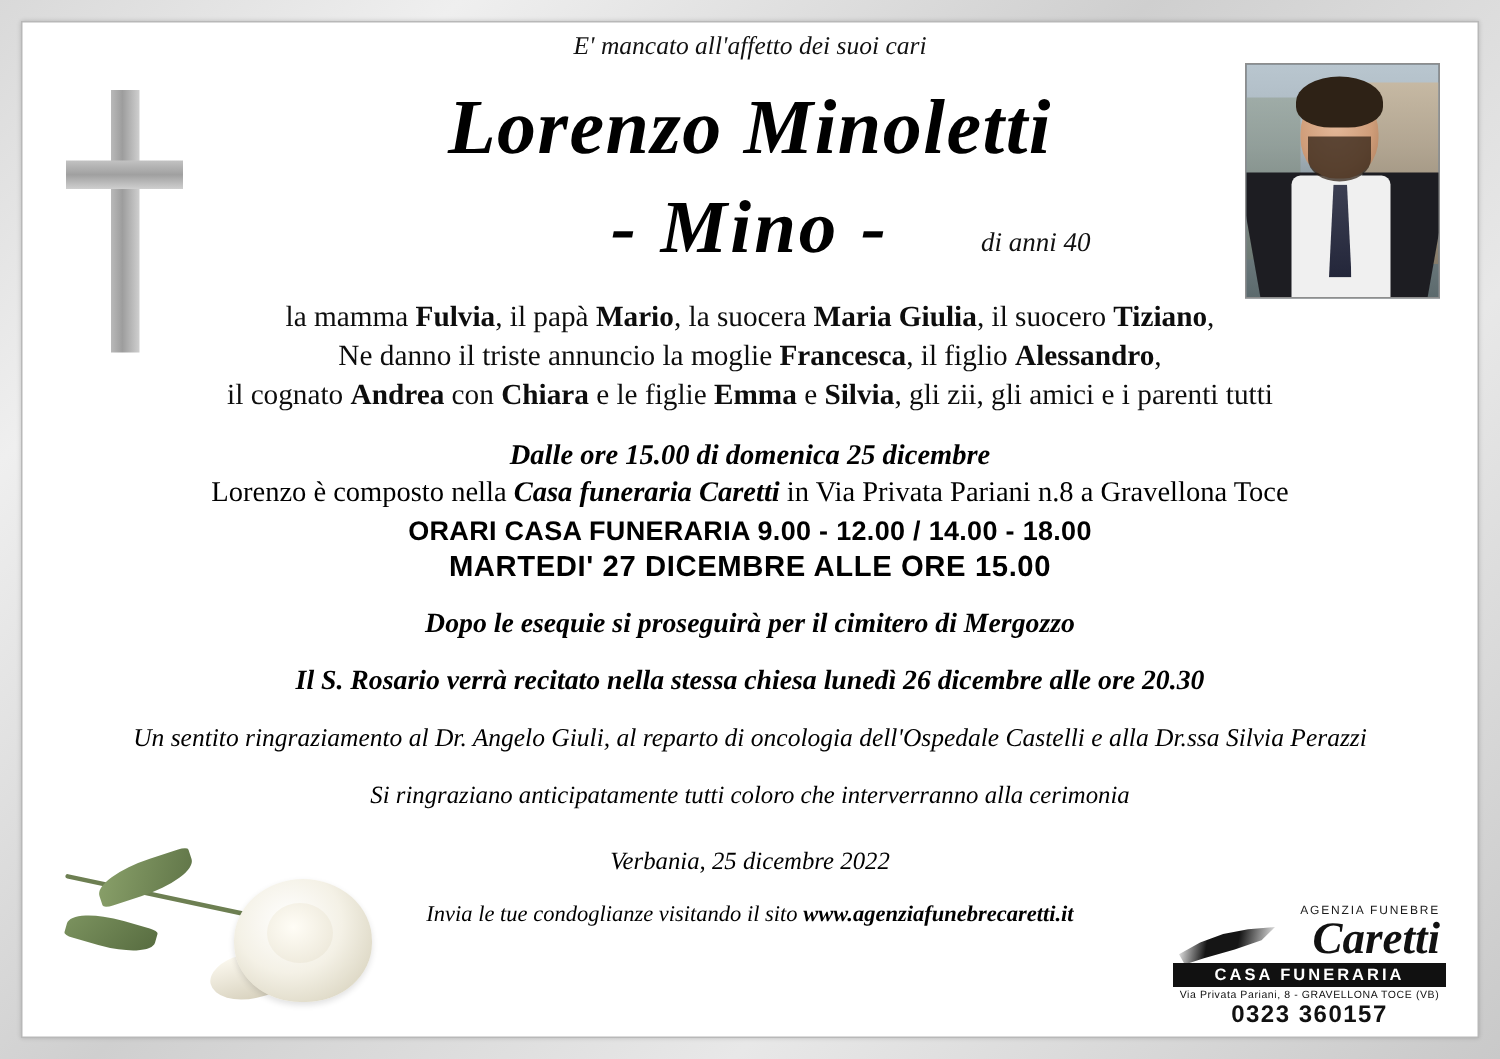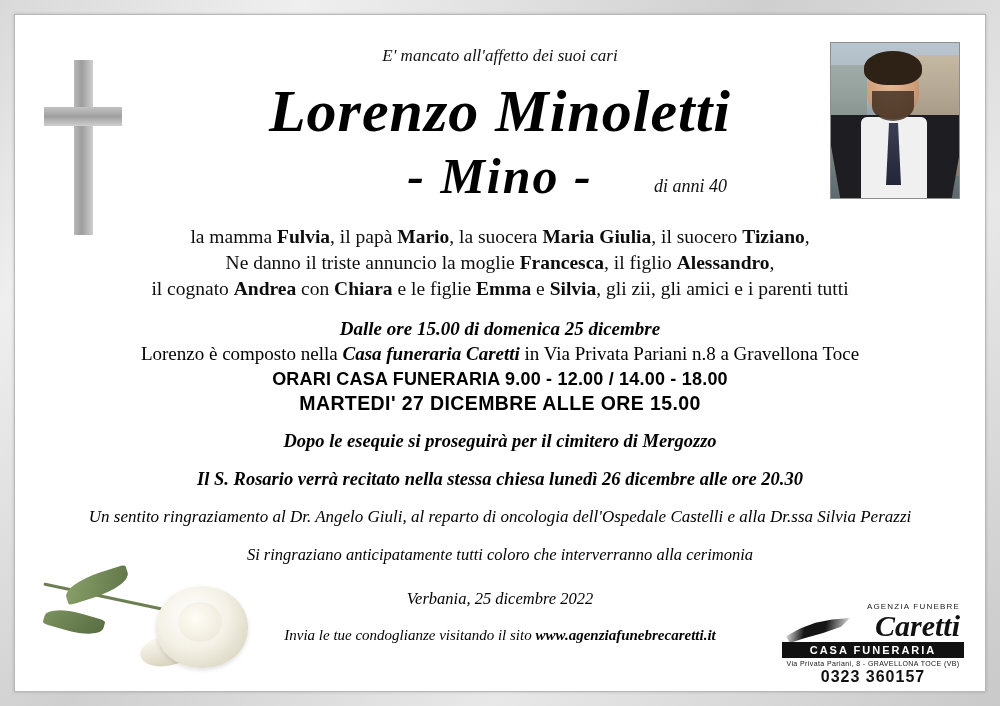--- a/index.html
+++ b/index.html
@@ -264,30 +264,30 @@
 
   
   .text-block {
     position: absolute;
     left: 0;
     right: 0;
     top: 0;
     text-align: center;
   }
   .preamble {
-    margin-top: 28px;
+    margin-top: 3px;
     font-size: 17px;
     font-style: italic;
     color: #111;
   }
   .name {
     font-family: "Liberation Serif", serif;
     font-style: italic;
     font-weight: bold;
-    font-size: 60px;
+    font-size: 52px;
     line-height: 86px;
     letter-spacing: 1px;
     color: #000;
     margin-top: 2px;
     white-space: nowrap;
   }
   .nickname-row {
     position: relative;
     height: 62px;
     margin-top: -6px;

